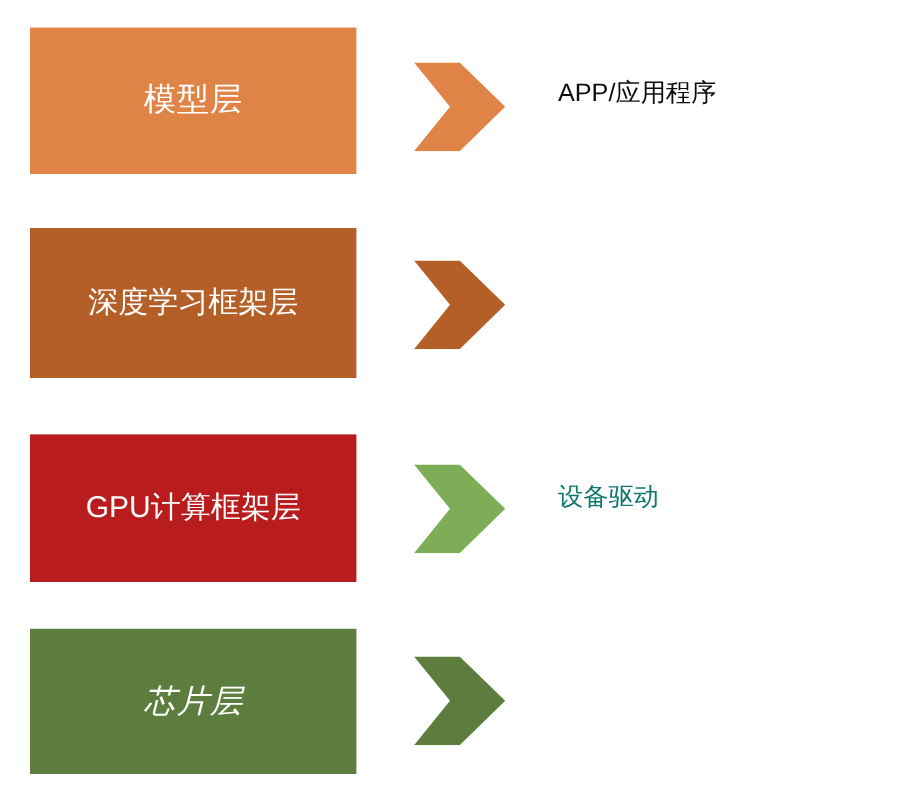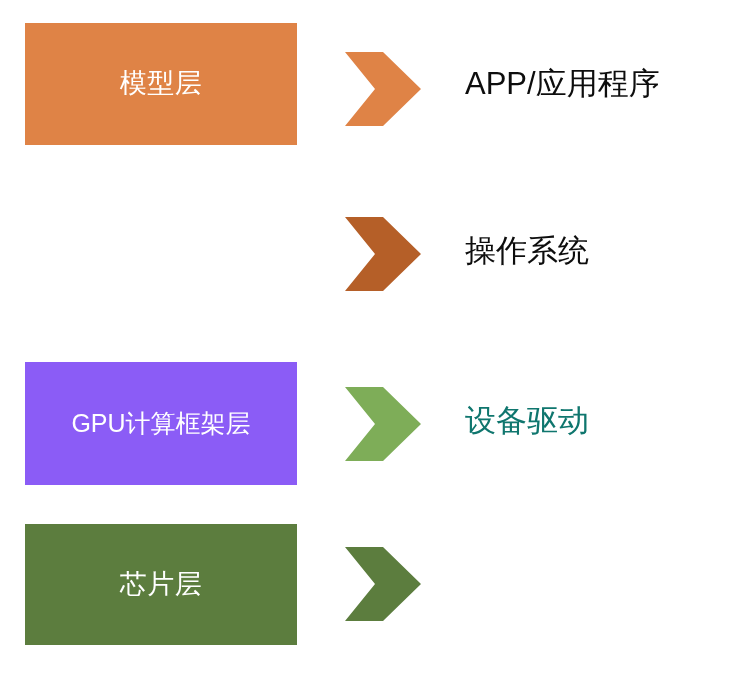--- a/index.html
+++ b/index.html
@@ -57,36 +57,36 @@
   .chevron-arrow {
     position: absolute;
     left: 345px;
     display: block;
   }
 
   .layer-target {
     position: absolute;
     left: 465px;
     color: #0D0D0D;
-    font-size: 31px;
+    font-size: 21px;
     font-weight: 400;
     line-height: 1.2;
     white-space: nowrap;
   }
 
   
   .row-1 { top: 23px;  height: 122px; }
   .row-2 { top: 190px; height: 125px; }
   .row-3 { top: 362px; height: 123px; }
   .row-4 { top: 524px; height: 121px; }
 
   .row-1 .layer-box { height: 122px; }
   .row-2 .layer-box { height: 125px; }
   .row-3 .layer-box { height: 123px; }
-  .row-4 .layer-box { height: 121px; }
+  .row-4 .layer-box { height: 121px; font-style: italic; }
 
   .row-1 .chevron-arrow { top: 29px; }
   .row-2 .chevron-arrow { top: 27px; }
   .row-3 .chevron-arrow { top: 25px; }
   .row-4 .chevron-arrow { top: 23px; }
 
   .row-1 .layer-target { top: 42px; }
   .row-2 .layer-target { top: 42px; }
   .row-3 .layer-target { top: 40px; }
   .row-4 .layer-target { top: 38px; }
@@ -100,28 +100,30 @@
     <div class="layer-box" style="background-color: rgb(223, 131, 70);">
       <span class="layer-box-label" style="color: rgb(255, 255, 255);">模型层</span>
     </div>
     <svg class="chevron-arrow" width="76" height="74" viewBox="0 0 76 74">
       <polygon points="0,0 38,0 76,37 38,74 0,74 30,37" fill="#DF8346"></polygon>
     </svg>
     <span class="layer-target" style="color: rgb(13, 13, 13);">APP/应用程序</span>
   </div>
 
   <div class="layer-row row-2">
+    <div class="layer-box" style="background-color: rgb(181, 95, 40);">
+      <span class="layer-box-label compact" style="color: rgb(255, 255, 255);">深度学习框架层</span>
+    </div>
     <svg class="chevron-arrow" width="76" height="74" viewBox="0 0 76 74">
       <polygon points="0,0 38,0 76,37 38,74 0,74 30,37" fill="#B55F28"></polygon>
     </svg>
-    <span class="layer-target" style="color: rgb(13, 13, 13);">操作系统</span>
   </div>
 
   <div class="layer-row row-3">
-    <div class="layer-box" style="background-color: #8b5cf6;">
+    <div class="layer-box" style="background-color: #b91c1c;">
       <span class="layer-box-label compact" style="color: rgb(255, 255, 255);">GPU计算框架层</span>
     </div>
     <svg class="chevron-arrow" width="76" height="74" viewBox="0 0 76 74">
       <polygon points="0,0 38,0 76,37 38,74 0,74 30,37" fill="#7EAD58"></polygon>
     </svg>
     <span class="layer-target" style="color: #0f766e;">设备驱动</span>
   </div>
 
   <div class="layer-row row-4">
     <div class="layer-box" style="background-color: rgb(92, 125, 62);">

